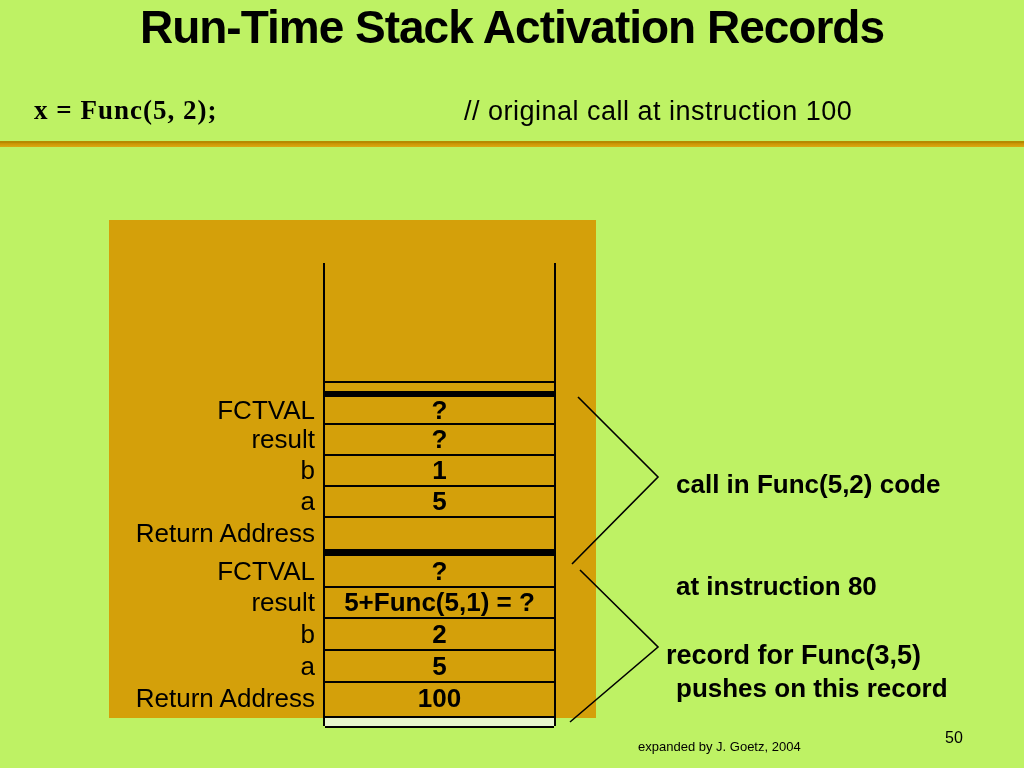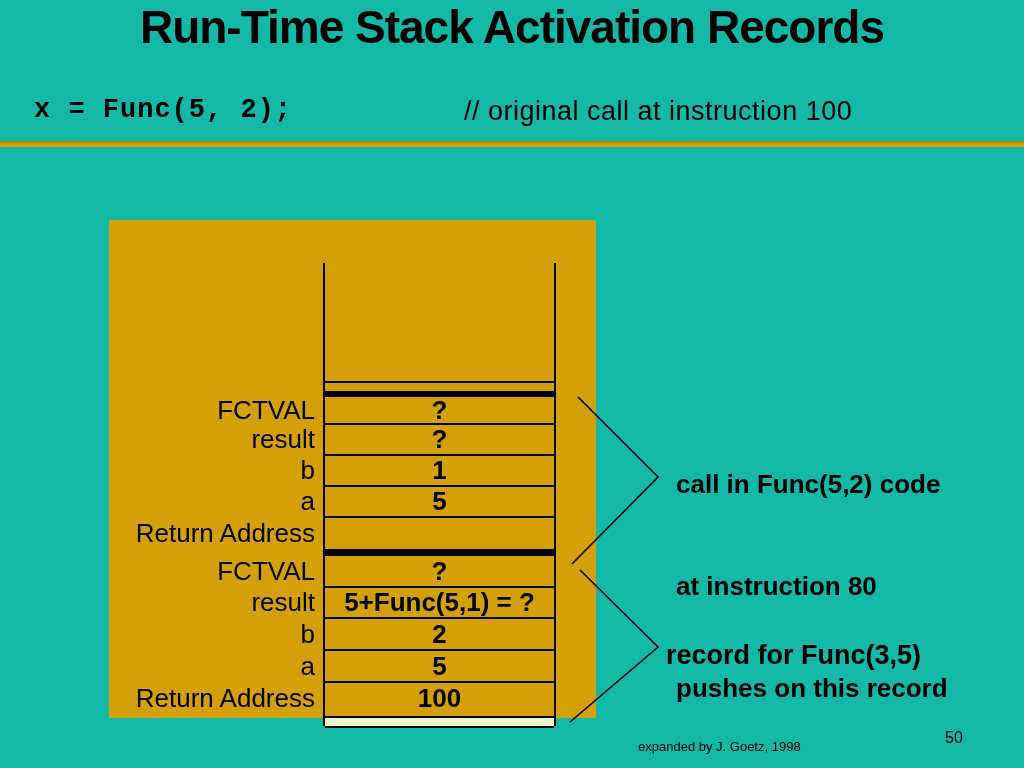--- a/index.html
+++ b/index.html
@@ -3,29 +3,29 @@
 <meta charset="utf-8">
 <style>
   :root{
     --panel-gold:#d4a00a;
     --divider-gold:#c89404;
     --stack-bottom-fill:#e8f5cd;
     --line-black:#000000;
   }
   html,body{margin:0;padding:0;background:#ffffff;}
   #slide{
-    position:relative;width:1024px;height:768px;background:#14b8a6;overflow:hidden;
+    position:relative;width:1024px;height:768px;background:#bef264;overflow:hidden;
     font-family:"Liberation Sans",sans-serif;color:#000;
   }
   .title{
     position:absolute;top:0px;left:0;width:1024px;text-align:center;
     font-size:46px;font-weight:bold;letter-spacing:-1px;white-space:nowrap;
   }
   .code{
-    position:absolute;left:34px;top:95px;font-family:Liberation Mono, monospace;
+    position:absolute;left:34px;top:95px;font-family:Liberation Serif, serif;
     font-weight:bold;font-size:27px;letter-spacing:1px;white-space:pre;
   }
   .comment{
     position:absolute;left:464px;top:96px;font-weight:normal;font-size:27px;
     letter-spacing:0.5px;white-space:pre;
   }
   .divider{
     position:absolute;left:0;top:141px;width:1024px;height:6px;
     background:linear-gradient(180deg,#b68a00 0%,#b68a00 38%,var(--divider-gold) 38%,#dca90f 100%);
   }
@@ -121,16 +121,16 @@
   </svg>
 
   <div class="ann1">
     <div>call in Func(5,2) code</div>
     <div>at instruction 80</div>
     <div>pushes on this record</div>
     
   </div>
   <div class="ann2">record for Func(3,5)</div>
 
-  <div class="footer">expanded by J. Goetz, 1998</div>
+  <div class="footer">expanded by J. Goetz, 2004</div>
   <div class="pagenum">50</div>
 
 </div>
 
 </body></html>

